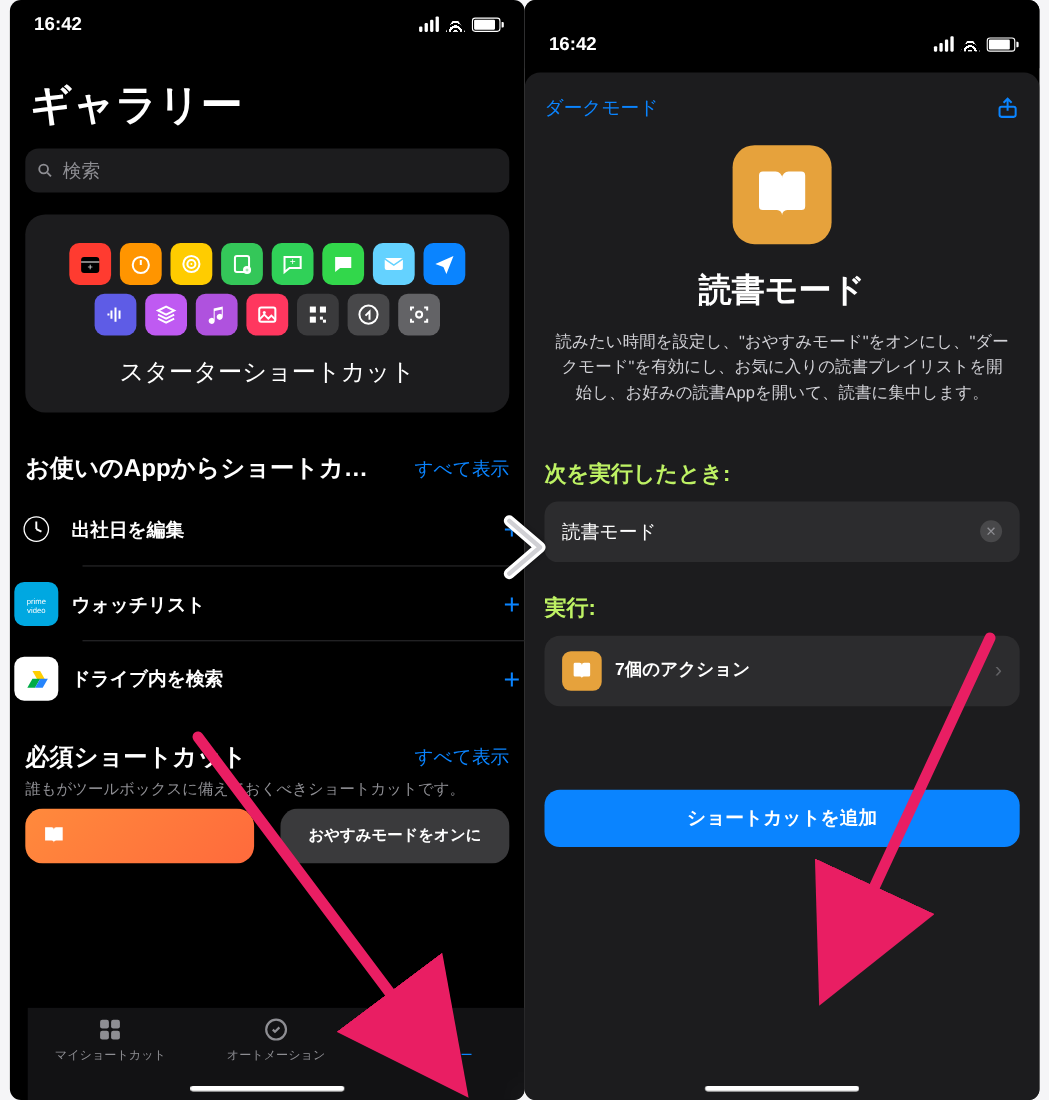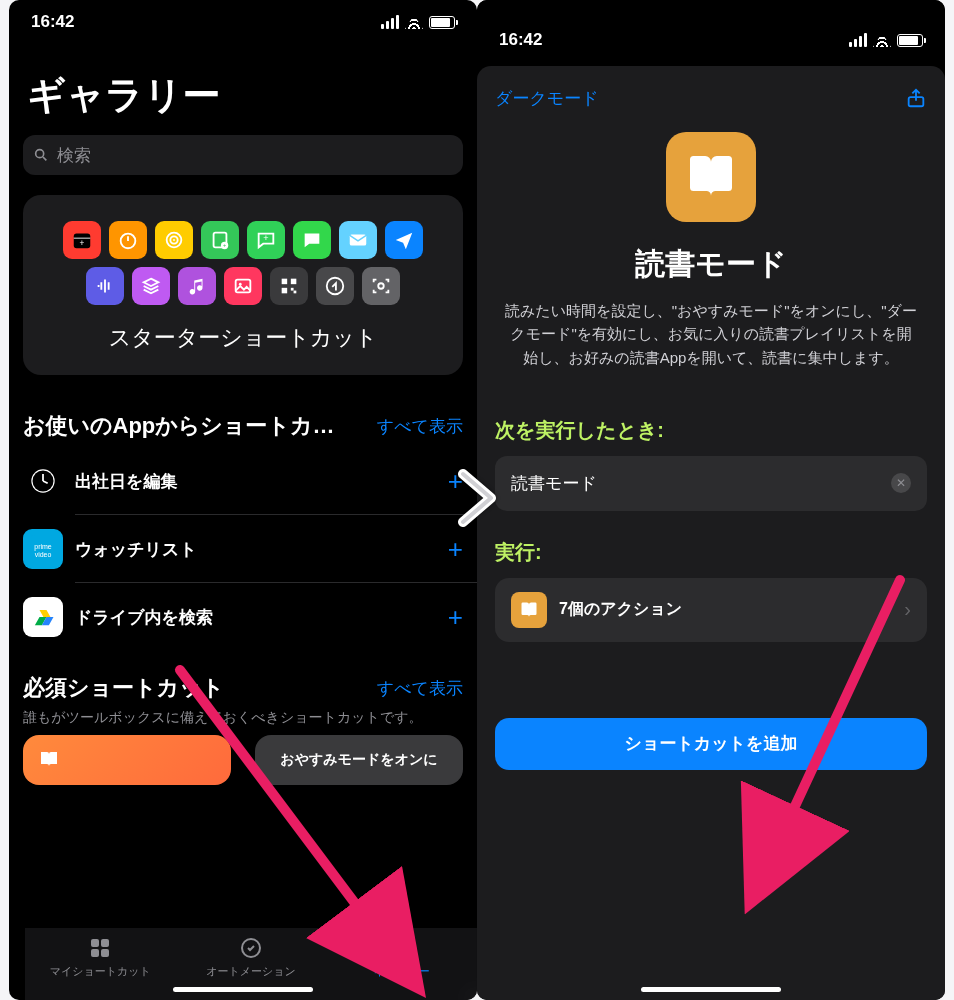--- a/index.html
+++ b/index.html
@@ -26,32 +26,32 @@
   .search { margin:0 14px; background:#1c1c1e; border-radius:12px; height:40px; display:flex; align-items:center; padding:0 10px; gap:8px; }
   .search-icon { width:16px; height:16px; color:#8e8e93; }
   .search-ph { color:#8e8e93; font-size:17px; }
   .card { margin:20px 14px 0; background:#1c1c1e; border-radius:18px; padding:26px 18px 22px; }
   .card-grid { display:flex; flex-wrap:wrap; gap:8px; justify-content:center; }
   .app-tile { width:38px; height:38px; border-radius:9px; display:flex; align-items:center; justify-content:center; color:#fff; }
   .card-title { text-align:center; color:#fff; font-size:22px; font-weight:500; margin-top:18px; }
   .section-header { display:flex; align-items:center; justify-content:space-between; padding:36px 14px 6px; }
   .section-header h2 { color:#fff; font-size:22px; font-weight:700; white-space:nowrap; overflow:hidden; text-overflow:ellipsis; max-width:320px;}
   .see-all { color:#0a84ff; font-size:17px; }
-  .list-item { display:flex; align-items:center; padding:14px 14px; gap:12px; position:relative; }
+  .list-item { display:flex; align-items:center; padding:14px 4px; gap:12px; position:relative; }
   .list-item::after { content:""; position:absolute; left:66px; right:0; bottom:0; height:1px; background:#2a2a2c; }
   .list-item:last-child::after{display:none;}
   .list-icon { width:40px; height:40px; border-radius:9px; display:flex; align-items:center; justify-content:center; flex-shrink:0; }
   .list-label { color:#fff; font-size:17px; font-weight:600; flex:1;}
   .plus { color:#0a84ff; font-size:26px; font-weight:300; }
   .sec2-sub { color:#8e8e93; font-size:14px; padding:0 14px 8px; }
   .peek-row { display:flex; gap:24px; padding:0 14px; height:50px; overflow:hidden; }
   .peek { border-radius:16px; flex:1; display:flex; align-items:center; padding:0 14px; color:#fff; font-size:14px; font-weight:600;}
   .peek.a { background:linear-gradient(135deg,#ff8a3c,#ff6a3c); justify-content:flex-start; }
   .peek.b { background:#3a3a3c; justify-content:center; }
-  .tabbar { position:absolute; left:16px; right:0; bottom:0; height:72px; background:rgba(28,28,30,0.65); backdrop-filter:blur(10px); display:flex; padding-top:8px; }
+  .tabbar { position:absolute; left:16px; right:0; bottom:0; height:84px; background:rgba(28,28,30,0.65); backdrop-filter:blur(10px); display:flex; padding-top:8px; }
   .tab { flex:1; text-align:center; color:#8e8e93; font-size:11px; display:flex; flex-direction:column; align-items:center; gap:4px;}
   .tab.active { color:#0a84ff; }
   .tab-ic { width:28px; height:24px; }
   .home-ind { position:absolute; bottom:8px; left:50%; transform:translateX(-50%); width:140px; height:5px; background:#fff; border-radius:3px; }
   
   .sheet { position:absolute; left:0; right:0; top:66px; bottom:0; background:#1c1c1e; border-radius:14px 14px 0 0; padding:16px 18px 0; display:flex; flex-direction:column; }
   .sheet-top { display:flex; align-items:center; justify-content:space-between; height:32px;}
   .cancel { color:#0a84ff; font-size:17px; }
   .share-ic { width:22px; height:24px; color:#0a84ff; }
   .hero { display:flex; flex-direction:column; align-items:center; text-align:center; padding:18px 10px 10px; }

